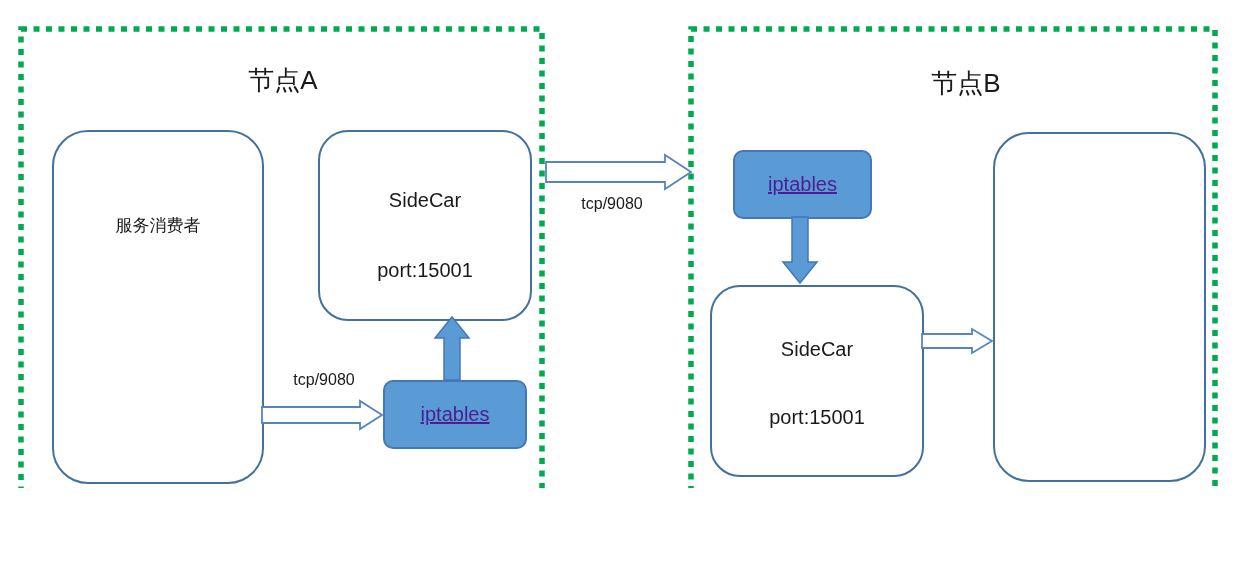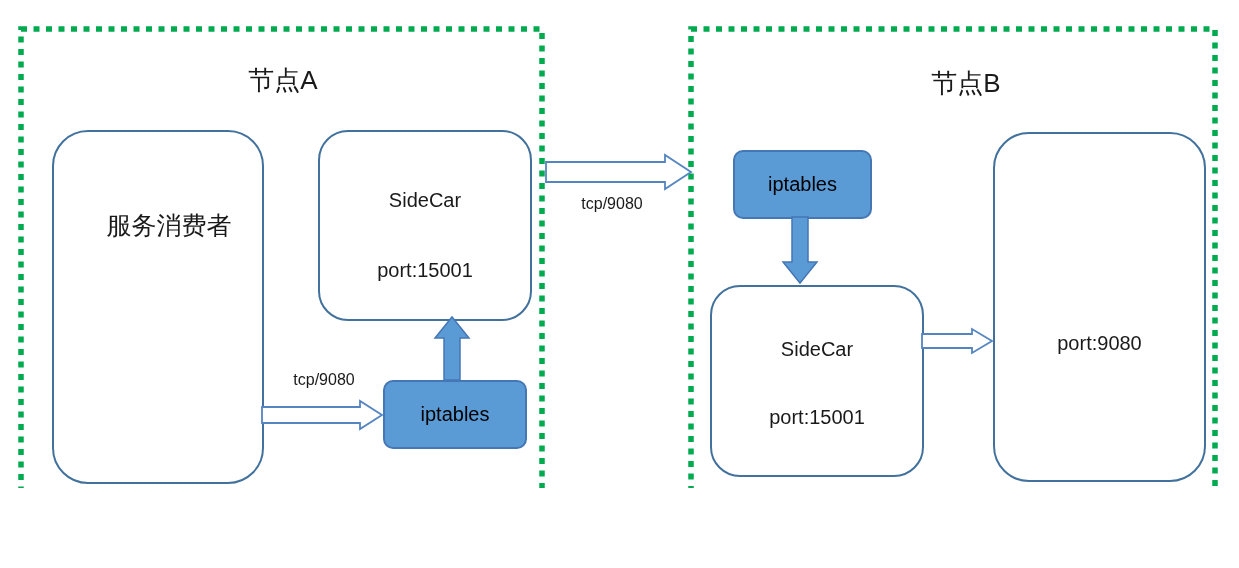--- a/index.html
+++ b/index.html
@@ -19,32 +19,33 @@
     background:#ffffff;
     z-index:2;
   }
   .svc-box .lbl{
     position:absolute;
     left:0;width:100%;
     text-align:center;
     transform:translateY(-50%);
     white-space:nowrap;
   }
-  .cn{font-size:25px;margin-left:11px;}
+  .cn{font-size:17px;}
   .en{font-size:20px;}
   
   .ipt-box{
     position:absolute;
     background:#5B9BD5;
     border:2px solid #4577B5;
     border-radius:10px;
-    color:#000000;
+    color:#4c1d95;
     font-size:20px;
     display:flex;align-items:center;justify-content:center;
     z-index:2;
+    text-decoration:underline;
   }
   
   .node-title{
     position:absolute;
     transform:translate(-50%,-50%);
     font-size:26px;
     white-space:nowrap;
     z-index:3;
   }
   .edge-label{
@@ -91,21 +92,20 @@
   <div class="ipt-box" style="left:733px;top:150px;width:135px;height:65px;">
     <span>iptables</span>
   </div>
 
   <div class="svc-box" style="left:710px;top:285px;width:210px;height:188px;border-radius:30px;">
     <div class="lbl en" style="top:62px;">SideCar</div>
     <div class="lbl en" style="top:130px;">port:15001</div>
   </div>
 
   <div class="svc-box" style="left:993px;top:132px;width:209px;height:346px;">
-    <div class="lbl en" style="top:209px;">port:9080</div>
   </div>
 
   <svg id="overlay" viewBox="0 0 1239 568" xmlns="http://www.w3.org/2000/svg">
 
     <rect x="21" y="29" width="521" height="492" fill="none" stroke="#00AB50" stroke-width="5.5" stroke-dasharray="6 6.5"></rect>
 
     <rect x="691" y="29" width="524" height="495" fill="none" stroke="#00AB50" stroke-width="5.5" stroke-dasharray="6 6.5"></rect>
 
     <polygon points="262,407 360,407 360,401 382,415 360,429 360,423 262,423" fill="#ffffff" stroke="#5585C0" stroke-width="1.8"></polygon>
 

